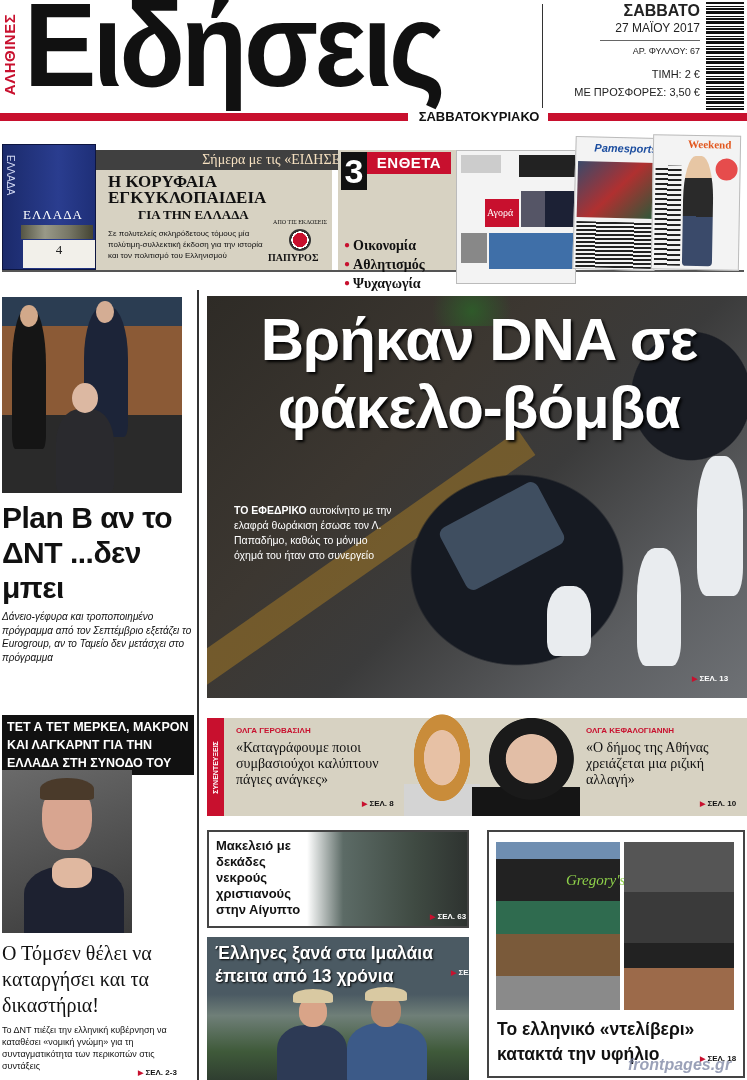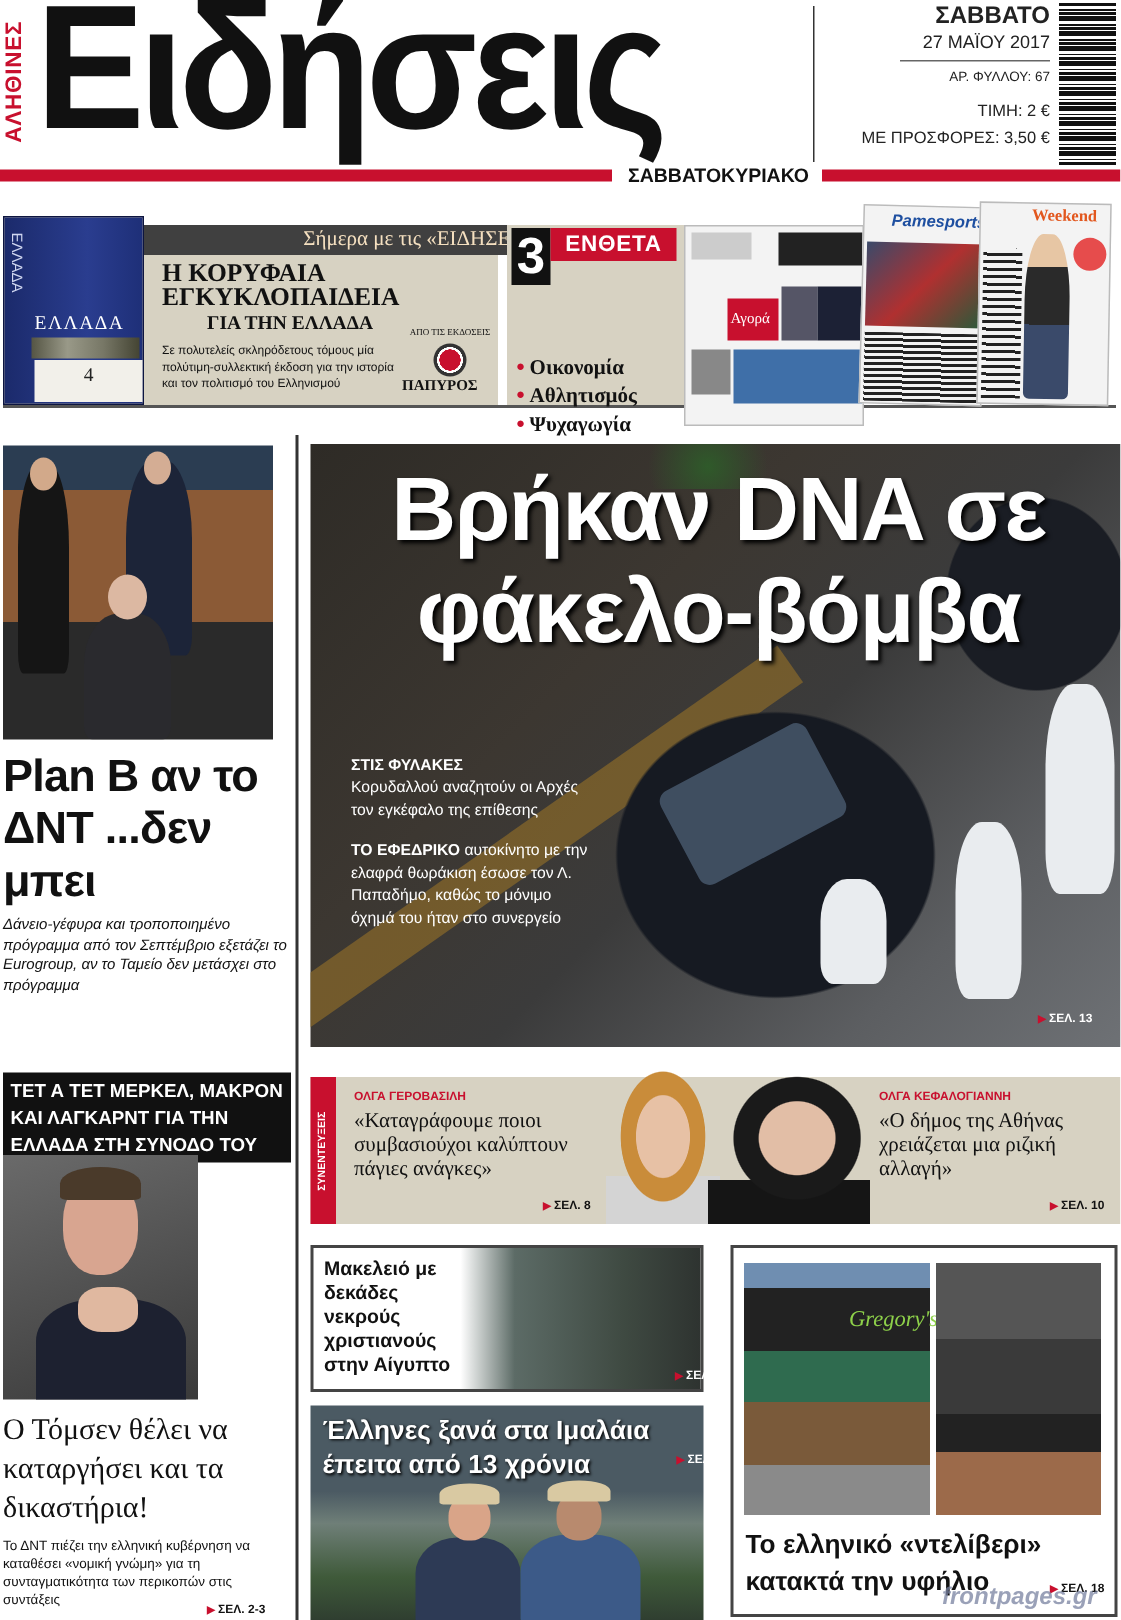--- a/index.html
+++ b/index.html
@@ -88,21 +88,21 @@
   .i1-ref { left: 362px; top: 799px; }
   .i2-name { left: 586px; top: 726px; }
   .i2-quote { left: 586px; top: 740px; width: 160px; }
   .i2-ref { left: 700px; top: 799px; }
   .face1 { left: 404px; top: 710px; width: 76px; height: 106px; background: radial-gradient(ellipse at 50% 45%, #e7c1a5 0 33%, #c98c3a 34% 52%, transparent 53%), linear-gradient(180deg, transparent 70%, #d4d4d4 70%); }
   .face2 { left: 472px; top: 712px; width: 108px; height: 104px; background: radial-gradient(ellipse at 55% 45%, #e2bea6 0 30%, #1a1a1a 31% 50%, transparent 51%), linear-gradient(180deg, transparent 72%, #151515 72%); }
 
   
   .egypt-box { left: 207px; top: 830px; width: 262px; height: 98px; border: 2px solid #444; overflow: hidden; background: linear-gradient(90deg,#fff 0 38%, #5c6b66 52%, #3f4a42 80%, #2e3330 100%); }
   .egypt-title { left: 216px; top: 838px; width: 100px; font-weight: bold; font-size: 13px; line-height: 16px; }
-  .egypt-ref { left: 450px; top: 912px; color: #fff; }
+  .egypt-ref { left: 430px; top: 912px; color: #fff; }
   .himalaya-box { left: 207px; top: 937px; width: 262px; height: 143px; overflow: hidden; background: linear-gradient(180deg,#4b5a63 0 40%, #6f7f78 55%, #3f5a3a 80%, #2f3e30 100%); }
   .himalaya-title { left: 215px; top: 942px; width: 254px; color: #fff; font-weight: bold; font-size: 17.5px; line-height: 23px; text-shadow: 1px 1px 2px #000; }
   .himalaya-ref { left: 428px; top: 968px; color: #fff; padding-left: 23px; }
   .hiker { position: absolute; background: #3c5a88; border-radius: 40% 40% 10% 10%; }
   .hat { position: absolute; background: #d9c9a2; border-radius: 50% 50% 10% 10%; }
 
   .deli-box { left: 487px; top: 830px; width: 258px; height: 248px; border: 2px solid #444; }
   .deli-photo1 { left: 496px; top: 842px; width: 124px; height: 168px; background: linear-gradient(180deg,#6f8eb1 0 10%, #222 10% 35%, #2f6b4f 35% 55%, #7a5a3a 55% 80%, #8a8a8a 80%); }
   .deli-sign { position: absolute; left: 70px; top: 30px; color: #8ed14a; font-family: "Liberation Serif", serif; font-style: italic; font-size: 15px; }
   .deli-photo2 { left: 624px; top: 842px; width: 110px; height: 168px; background: linear-gradient(180deg,#555 0 30%, #3a3a3a 30% 60%, #222 60% 75%, #9c6a4a 75%); }
@@ -207,21 +207,20 @@
   <div style="position:absolute;left:210px;top:0;width:110px;height:30px;background:radial-gradient(circle,#2f5a2a,transparent 70%);"></div>
   <div class="car"></div>
   <div class="car-window"></div>
   <div style="position:absolute;left:400px;top:10px;width:140px;height:180px;background:radial-gradient(ellipse at 60% 50%,#1a1d24 0 50%,transparent 51%);"></div>
   <div class="suit" style="left:340px;top:290px;width:44px;height:70px;"></div>
   <div class="suit" style="left:430px;top:252px;width:44px;height:118px;"></div>
   <div class="suit" style="left:490px;top:160px;width:46px;height:140px;"></div>
 </div>
 <div class="abs main-headline">Βρήκαν DNA σε φάκελο-βόμβα</div>
 <div class="abs main-sub">
-  <p><b>ΣΤΙΣ ΦΥΛΑΚΕΣ</b><br><span>Κορυδαλλού αναζητούν οι Αρχές τον εγκέφαλο της επίθεσης</span></p>
   <p><b>ΤΟ ΕΦΕΔΡΙΚΟ</b> <span>αυτοκίνητο με την ελαφρά θωράκιση έσωσε τον Λ. Παπαδήμο, καθώς το μόνιμο όχημά του ήταν στο συνεργείο</span></p>
 </div>
 <div class="abs pageref main-ref">ΣΕΛ. 13</div>
 
 <div class="abs intv-panel"></div>
 <div class="abs intv-tab">
     <span>ΣΥΝΕΝΤΕΥΞΕΙΣ</span>
   </div>
 <div class="abs intv-name i1-name">ΟΛΓΑ ΓΕΡΟΒΑΣΙΛΗ</div>
 <div class="abs intv-quote i1-quote">«Καταγράφουμε ποιοι συμβασιούχοι καλύπτουν πάγιες ανάγκες»</div>

